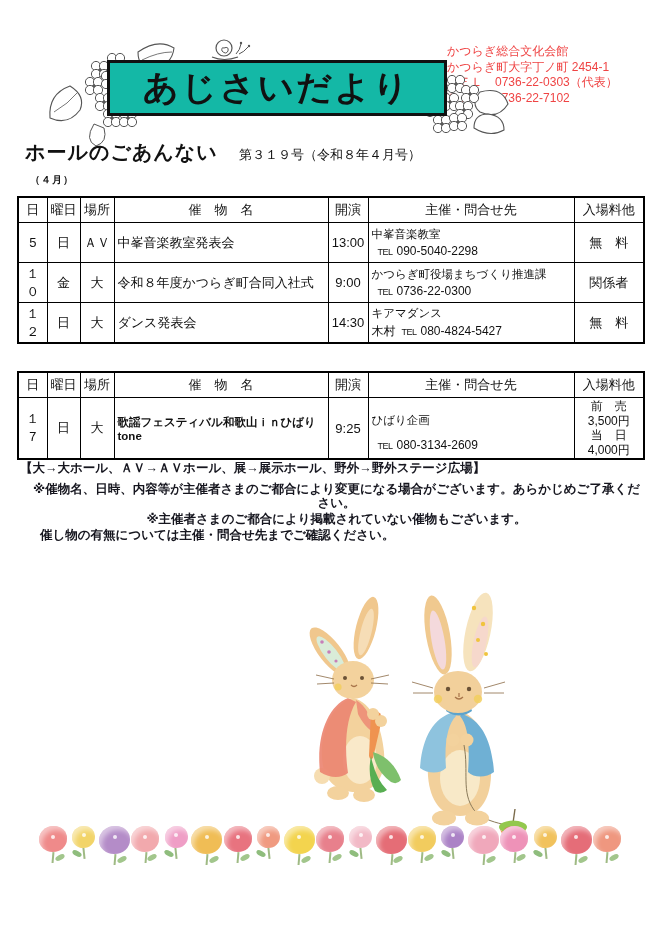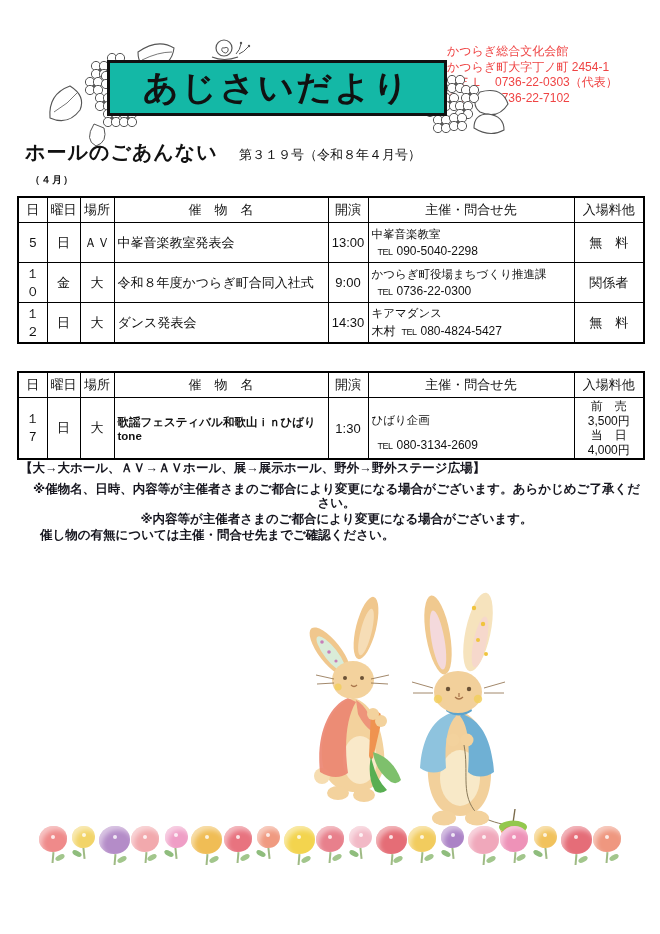--- a/index.html
+++ b/index.html
@@ -213,39 +213,39 @@
       <td>催　物　名</td>
       <td>開演</td>
       <td>主催・問合せ先</td>
       <td>入場料他</td>
     </tr>
     <tr class="row">
       <td class="c-day">１７</td>
       <td class="c-wd">日</td>
       <td class="c-place">大</td>
       <td class="c-event small">歌謡フェスティバル和歌山ｉｎひばり tone</td>
-      <td class="c-time">1:30</td>
+      <td class="c-time">9:25</td>
       <td class="c-org">
         <div class="org-name" style="margin-top:8px;">ひばり企画</div>
         <div class="org-tel" style="margin-top:10px;"><span class="tel-mark">TEL</span><span>080-3134-2609</span></div>
       </td>
       <td class="c-price price-lines">
         <div>前　売</div>
         <div>3,500円</div>
         <div>当　日</div>
         <div>4,000円</div>
       </td>
     </tr>
   </tbody>
     </table>
 
   <div class="abs notes">
     <div class="legend">【大→大ホール、ＡＶ→ＡＶホール、展→展示ホール、野外→野外ステージ広場】</div>
     <div class="n1">※催物名、日時、内容等が主催者さまのご都合により変更になる場合がございます。あらかじめご了承ください。</div>
-    <div class="n2">※内容等が主催者さまのご都合により変更になる場合がございます。</div>
+    <div class="n2">※主催者さまのご都合により掲載されていない催物もございます。</div>
     <div class="n3">催し物の有無については主催・問合せ先までご確認ください。</div>
   </div>
 
   <svg class="abs rabbits" viewBox="0 0 268 272">
 
     <g>
       <ellipse cx="52" cy="72" rx="11" ry="30" transform="rotate(-38 52 72)" fill="#f0c78d"></ellipse>
       <ellipse cx="53" cy="74" rx="6.5" ry="22" transform="rotate(-38 53 74)" fill="#d9ecd8"></ellipse>
       <circle cx="44" cy="62" r="1.8" fill="#c77fb8"></circle>
         <circle cx="51" cy="72" r="1.8" fill="#c77fb8"></circle>

